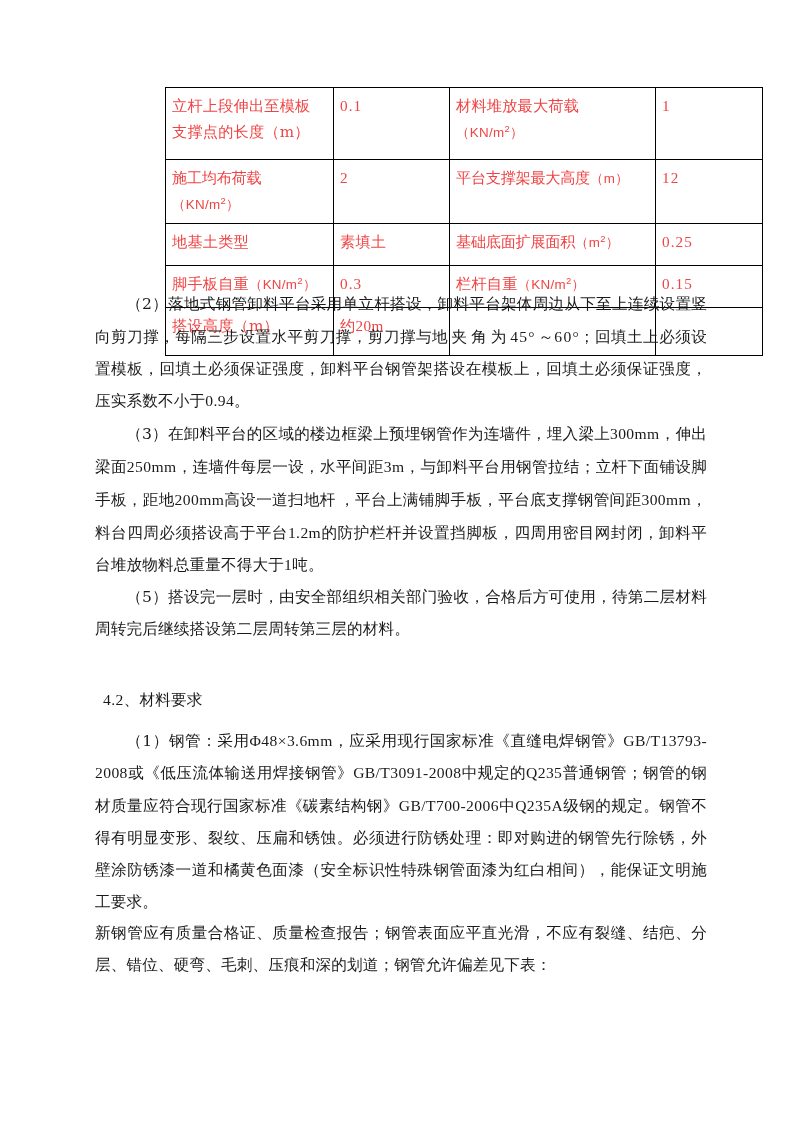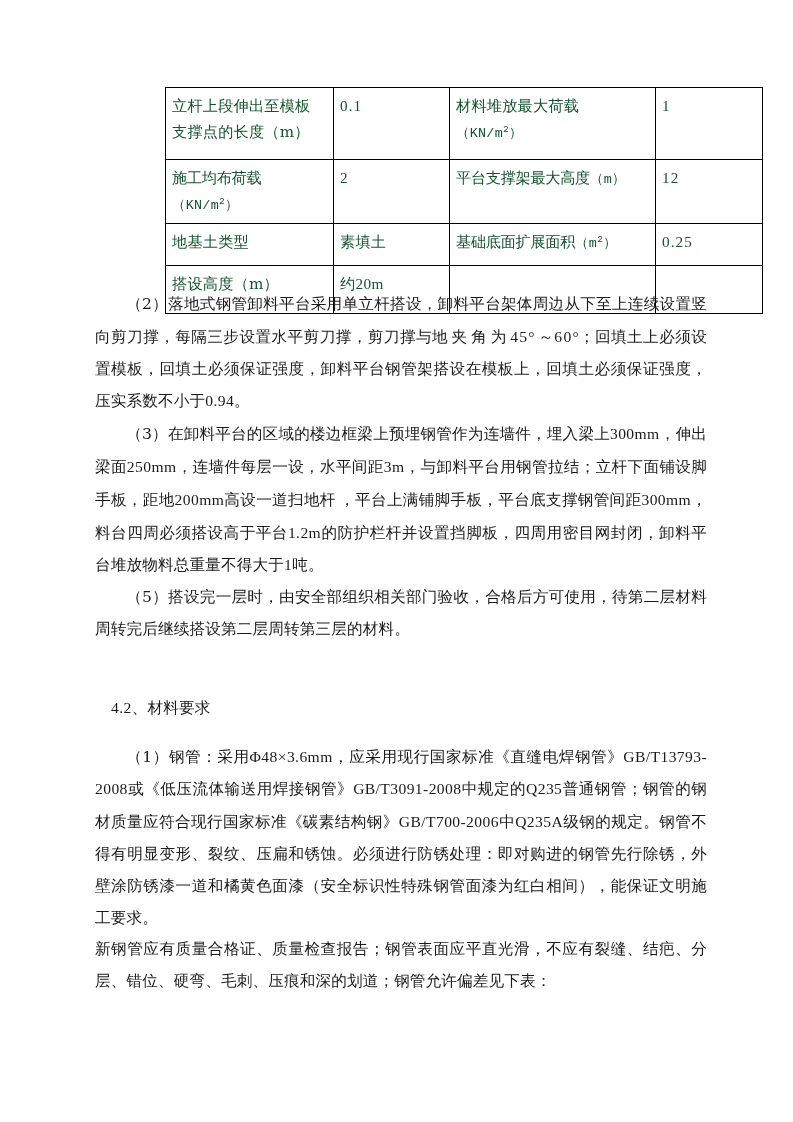--- a/index.html
+++ b/index.html
@@ -24,39 +24,39 @@
     width:545px;
     border-collapse:collapse;
     table-layout:fixed;
   }
   .spec-table td{
     border:1px solid #000000;
     padding:5px 6px 6px 6px;
     vertical-align:top;
     font-size:15.2px;
     line-height:1.72;
-    color:#14532d;
+    color:#ef4444;
   }
   .c-label{width:155px;}
   .c-value{width:103px;}
   .c-label2{width:193px;}
   .c-value2{width:94px;}
 
   .cell-cjk{
     font-family:"DejaVu Serif","Liberation Serif",serif;
     letter-spacing:0.2px;
   }
   .cell-num{
     font-family:"Liberation Serif","DejaVu Serif",serif;
     font-size:14.6px;
     letter-spacing:1.1px;
     padding-top:9px;
   }
   .unit{
-    font-family:Liberation Mono, monospace;
+    font-family:Liberation Sans, sans-serif;
     font-size:13.4px;
     letter-spacing:0.3px;
   }
   .unit sup{font-size:9.5px;vertical-align:super;line-height:0;}
   .tight{letter-spacing:-0.3px;}
   .row-tall td{height:60px;}
   .row-mid td{height:30px;}
   .row-last td{height:36px;}
 
   
@@ -69,21 +69,21 @@
     margin:0;
     font-size:15.6px;
     line-height:2.04;
     text-align:justify;
     text-justify:inter-ideograph;
     letter-spacing:0.15px;
     text-indent:2em;
   }
   p.para.noindent{text-indent:0;}
   .heading{
-    margin:16px;
+    margin:8px;
     font-size:15.6px;
     line-height:2.04;
     letter-spacing:0.15px;
     text-indent:0;
   }
   .gap{height:30px;}
   .lat{
     font-family:"Liberation Serif","DejaVu Serif",serif;
     letter-spacing:0.4px;
   }
@@ -120,20 +120,26 @@
         <td class="c-value2 cell-num">12</td>
       </tr>
 
       <tr class="row-mid">
         <td class="c-label cell-cjk">地基土类型</td>
         <td class="c-value cell-cjk">素填土</td>
         <td class="c-label2 cell-cjk tight">基础底面扩展面积<span class="unit">（m<sup>2</sup>）</span></td>
         <td class="c-value2 cell-num">0.25</td>
       </tr>
 
+      <tr class="row-mid">
+        <td class="c-label cell-cjk">脚手板自重<span class="unit">（KN/m<sup>2</sup>）</span></td>
+        <td class="c-value cell-num">0.3</td>
+        <td class="c-label2 cell-cjk">栏杆自重<span class="unit">（KN/m<sup>2</sup>）</span></td>
+        <td class="c-value2 cell-num">0.15</td>
+      </tr>
 
       <tr class="row-last">
         <td class="c-label cell-cjk">搭设高度（m）</td>
         <td class="c-value cell-cjk">约<span class="lat">20m</span></td>
         <td class="c-label2"></td>
         <td class="c-value2"></td>
       </tr>
     </tbody>
   </table>
 

